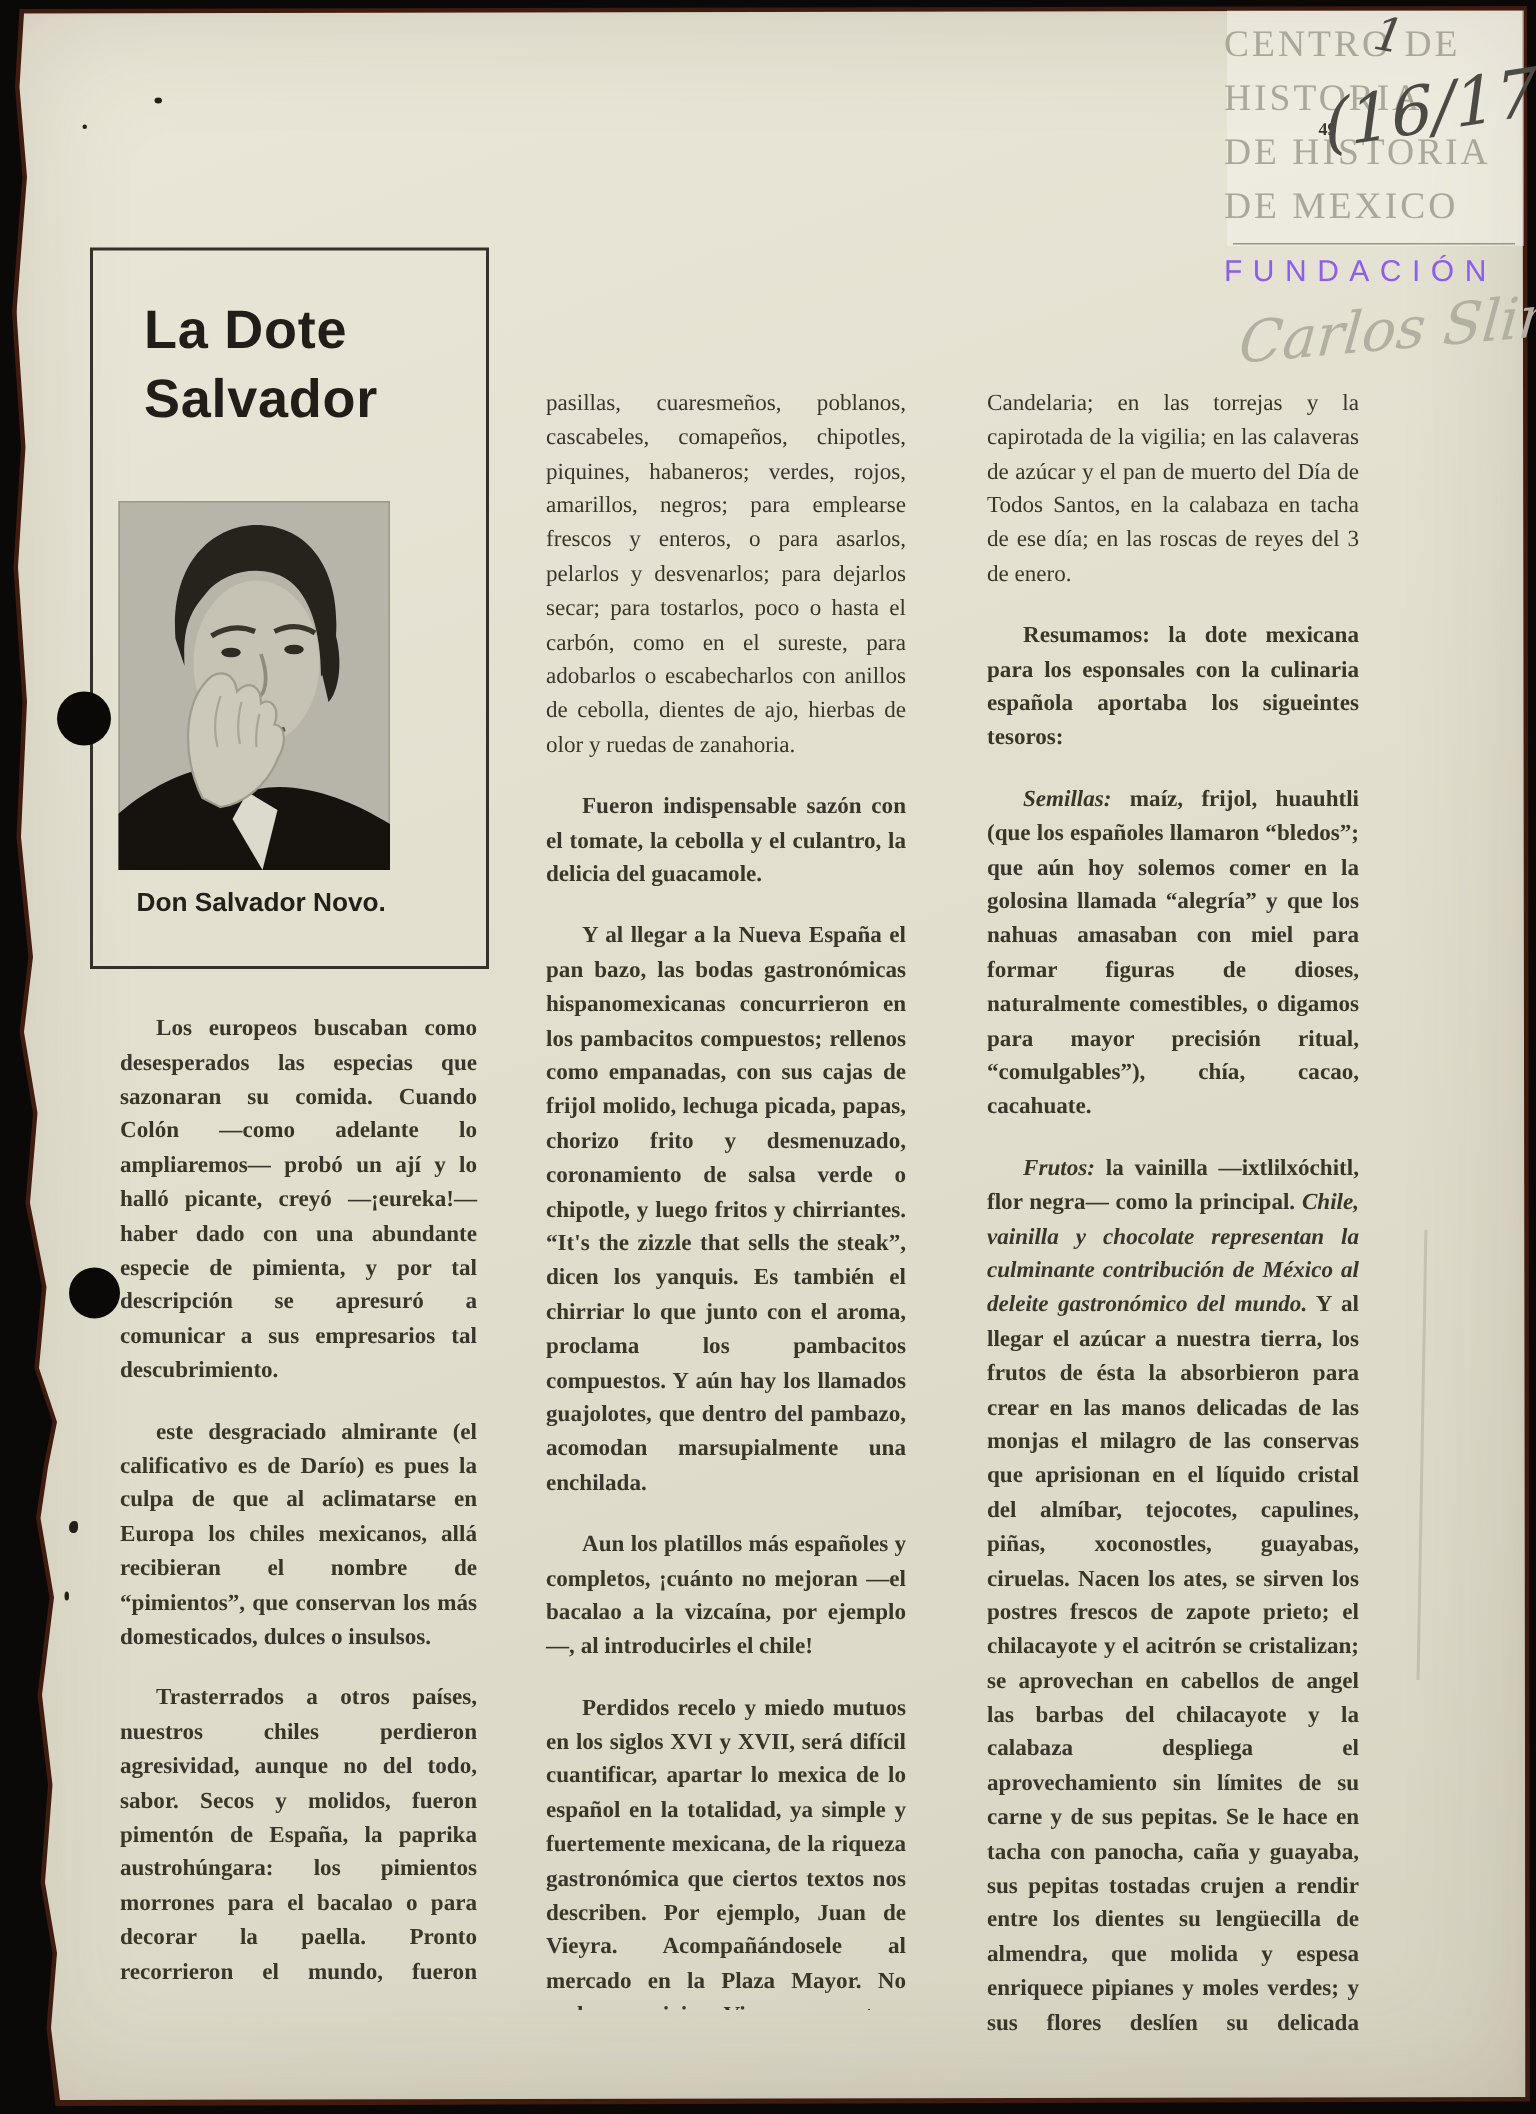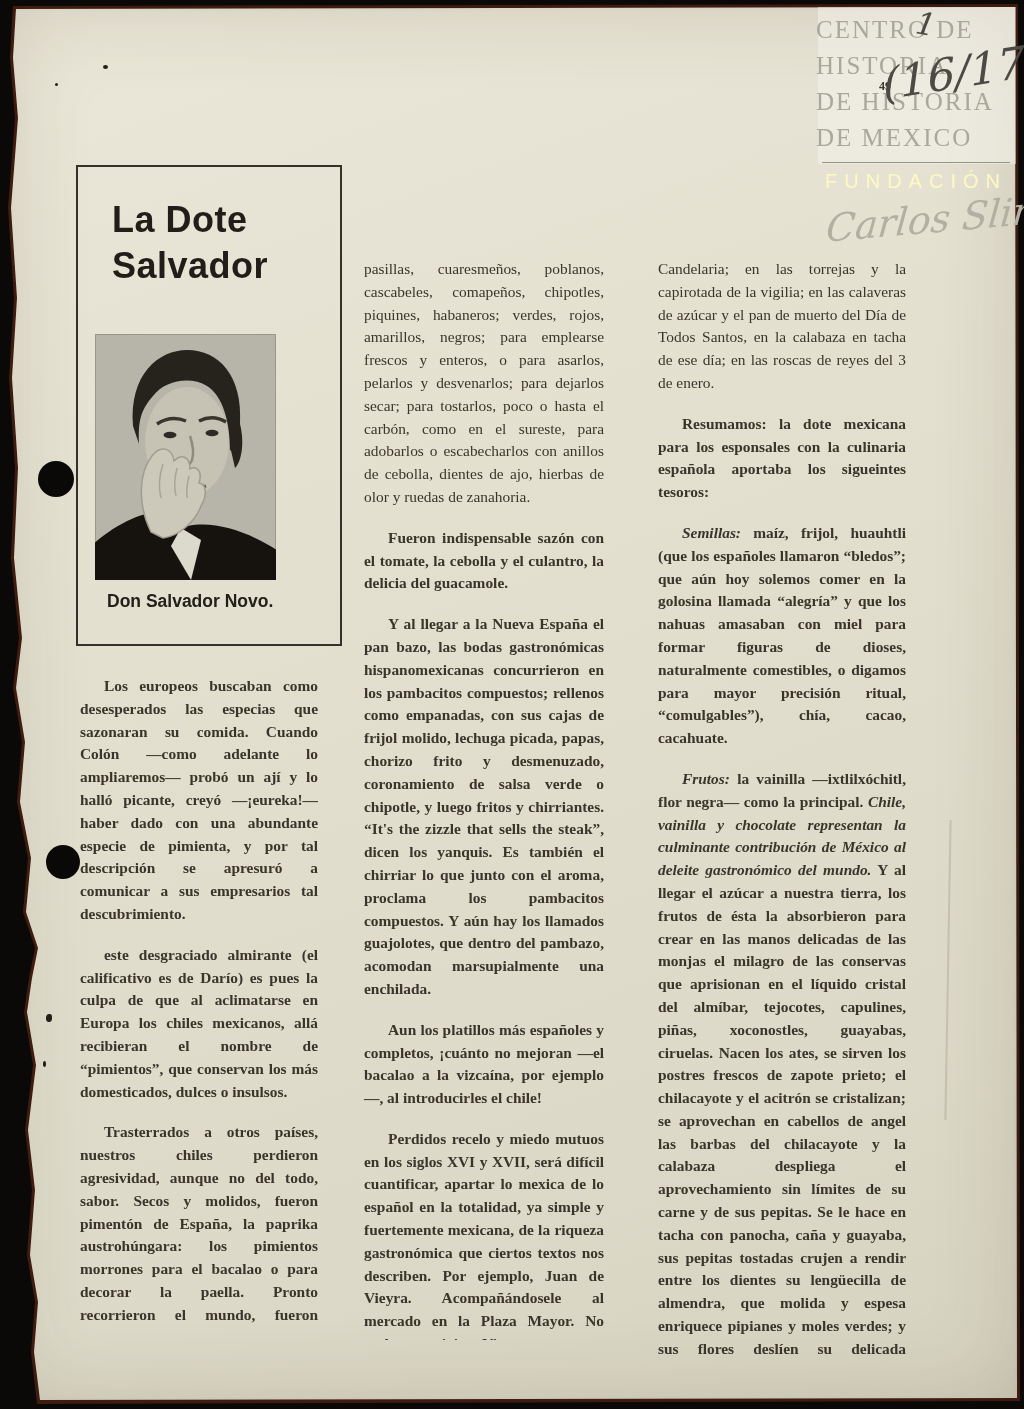--- a/index.html
+++ b/index.html
@@ -22,37 +22,37 @@
       22px 742px,13px 688px,19px 638px,11px 558px,15px 468px,9px 378px,
       14px 298px,8px 208px,15px 118px,10px 58px);}
   
   .wm-box{position:absolute;left:818px;top:7px;width:198px;height:157px;z-index:2;
     background:rgba(246,245,238,.48);}
   .wm-lines{position:absolute;left:816px;top:12px;width:200px;z-index:3;text-align:left;
     font-family:"Liberation Serif",serif;font-size:25px;line-height:36px;letter-spacing:2px;
     color:#a9a89a;}
   .wm-divider{position:absolute;left:822px;top:162px;width:188px;height:0;z-index:3;
     border-top:1.5px solid #96958a;}
-  .wm-fundacion{position:absolute;left:816px;top:170px;width:200px;z-index:3;text-align:center;
-    font-family:"Liberation Sans",sans-serif;font-size:20px;letter-spacing:7px;color:#fef9c3;}
+  .wm-fundacion{position:absolute;left:816px;top:170px;width:200px;z-index:3;
+    font-family:"Liberation Sans",sans-serif;font-size:20px;letter-spacing:7px;color:#8b5cf6;}
   .wm-signature{position:absolute;left:826px;top:198px;width:200px;z-index:3;
     font-family:"DejaVu Serif",serif;font-style:italic;font-size:38px;color:#b2b0a2;
     transform:rotate(-5deg) skewX(-10deg);white-space:nowrap;}
   
   .page-number{position:absolute;left:879px;top:79px;z-index:6;
     font-family:"Liberation Serif",serif;font-weight:bold;font-size:12px;color:#3a362e;}
   .hand-note{position:absolute;left:882px;top:46px;z-index:6;
     font-family:"DejaVu Serif",serif;font-style:italic;font-size:44px;color:#4b4a44;
     transform:rotate(-9deg) skewX(-6deg);white-space:nowrap;}
   .hand-tick{position:absolute;left:916px;top:6px;z-index:6;
     font-family:"DejaVu Serif",serif;font-style:italic;font-size:31px;color:#4b4a44;
     transform:rotate(10deg);}
   
   .title-box{position:absolute;left:60px;top:165px;width:262px;height:477px;z-index:4;
-    border:2px solid #34302a;margin-left:16px;}
+    border:2px solid #34302a;}
   .title-text{position:absolute;left:34px;top:30px;
     font-family:"Liberation Sans",sans-serif;font-weight:bold;font-size:36px;line-height:46px;
     letter-spacing:.5px;color:#211e19;}
   .photo{position:absolute;left:17px;top:167px;width:181px;height:246px;background:#b7b5aa;}
   .caption{position:absolute;left:29px;top:424px;
     font-family:"Liberation Sans",sans-serif;font-weight:bold;font-size:17.5px;color:#22201b;}
   
   .col{position:absolute;z-index:4;color:#3a352b;font-size:15.4px;line-height:22.8px;
     text-align:justify;overflow:hidden;hyphens:auto;-webkit-hyphens:auto;}
   .col p{margin:18px;}

